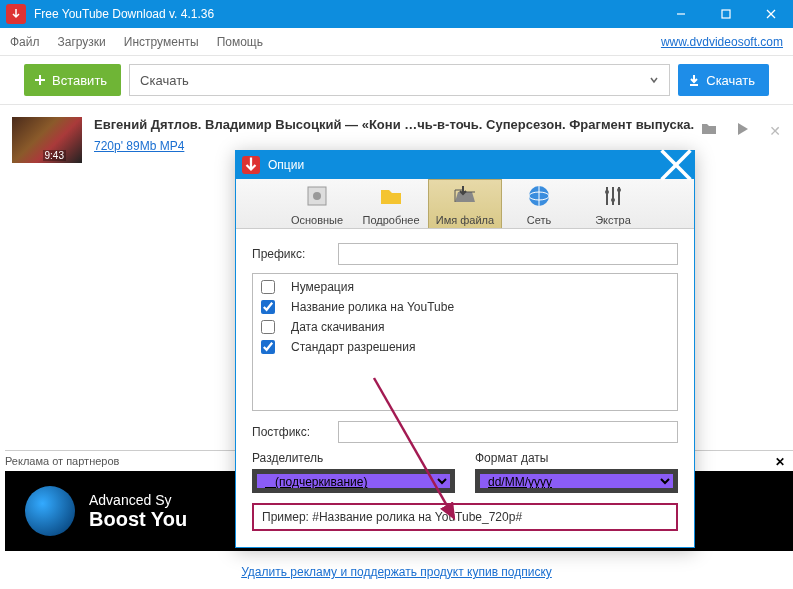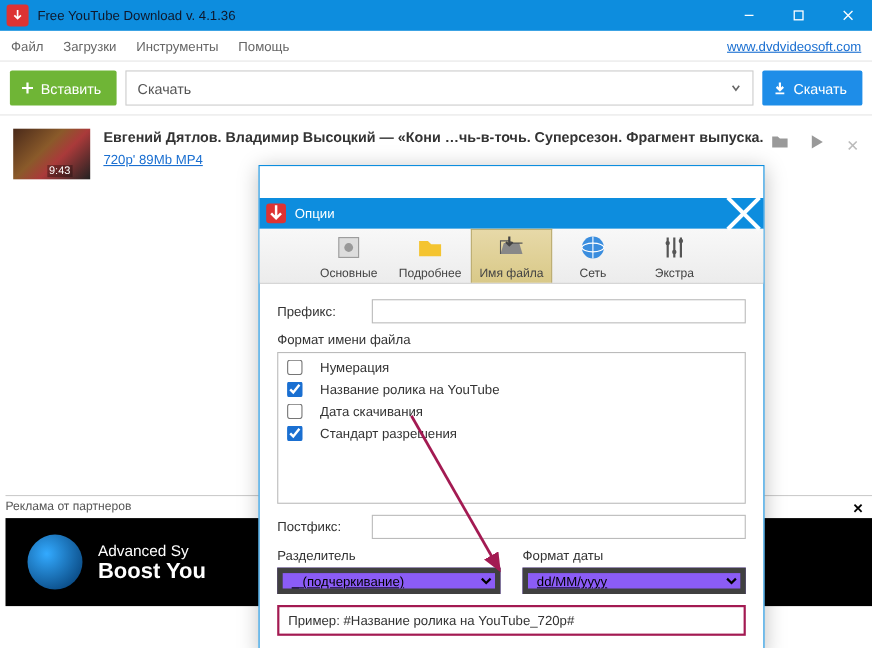--- a/index.html
+++ b/index.html
@@ -1,33 +1,33 @@
 <!DOCTYPE html>
 <html><head>
 <meta charset="utf-8">
 <style>
 * { box-sizing: border-box; margin: 0; padding: 0; font-family: "Segoe UI", Tahoma, sans-serif; }
 body { background: #fff; width: 793px; height: 589px; overflow: hidden; position: relative; }
 
 
-.titlebar { background: #0d8dde; height: 28px; display: flex; align-items: center; color: #0f172a; font-size: 12px; }
+.titlebar { background: #0d8dde; height: 28px; display: flex; align-items: center; color: #ffffff; font-size: 12px; }
 .titlebar .app-icon { width: 20px; height: 20px; background: #d33; border-radius: 3px; margin-left: 6px; display: flex; align-items: center; justify-content: center; }
 .titlebar .app-icon svg { width: 12px; height: 12px; fill: #fff; }
 .titlebar .title { margin-left: 8px; flex: 1; }
 .titlebar .winbtn { width: 45px; height: 28px; display: flex; align-items: center; justify-content: center; }
 .titlebar .winbtn svg { width: 10px; height: 10px; stroke: #fff; stroke-width: 1.2; fill: none; }
 
 
 .menubar { height: 28px; display: flex; align-items: center; padding: 0 10px; border-bottom: 1px solid #e5e5e5; font-size: 12px; color: #666; }
 .menubar .mitem { margin-right: 18px; }
 .menubar .spacer { flex: 1; }
 .menubar a { color: #1a6fd1; text-decoration: underline; }
 
 
-.toolbar { height: 48px; display: flex; align-items: center; padding: 8px 9px; gap: 8px; }
+.toolbar { height: 48px; display: flex; align-items: center; padding: 8px 24px; gap: 8px; }
 .btn-paste { background: #6fb536; color: #fff; border: none; height: 32px; padding: 0 14px 0 10px; font-size: 13px; display: flex; align-items: center; gap: 6px; border-radius: 2px; }
 .btn-paste svg { width: 12px; height: 12px; stroke: #fff; stroke-width: 2; }
 .combo { flex: 1; height: 32px; border: 1px solid #ccc; display: flex; align-items: center; padding: 0 10px; color: #555; font-size: 13px; position: relative; background: #fff; }
 .combo .chev { position: absolute; right: 10px; }
 .btn-download { background: #1e8de8; color: #fff; border: none; height: 32px; padding: 0 14px 0 10px; font-size: 13px; display: flex; align-items: center; gap: 6px; border-radius: 2px; }
 .btn-download svg { width: 12px; height: 12px; stroke: #fff; stroke-width: 2; fill: #fff; }
 .divider-h { height: 1px; background: #e5e5e5; }
 
 
 .videorow { display: flex; align-items: flex-start; padding: 12px; position: relative; }
@@ -47,21 +47,21 @@
 .adbanner { background: #000; color: #fff; height: 80px; display: flex; align-items: center; padding-left: 20px; gap: 14px; }
 .adbanner .blob { width: 50px; height: 50px; border-radius: 50%; background: radial-gradient(circle at 35% 35%, #3af, #036); }
 .adbanner .adtext .l1 { font-size: 14px; }
 .adbanner .adtext .l2 { font-size: 20px; font-weight: bold; }
 
 .footerlink { position: absolute; left: 0; right: 0; bottom: 10px; text-align: center; font-size: 12px; }
 .footerlink a { color: #1a6fd1; text-decoration: underline; }
 
 
 .dialog { position: absolute; left: 235px; top: 150px; width: 460px; background: #fff; border: 1px solid #0d8dde; box-shadow: 0 3px 18px rgba(0,0,0,0.25); }
-.dialog .dtitle { background: #0d8dde; height: 28px; display: flex; align-items: center; color: #fff; font-size: 12px; margin-top: 29px; }
+.dialog .dtitle { background: #0d8dde; height: 28px; display: flex; align-items: center; color: #fff; font-size: 12px; }
 .dialog .dtitle .app-icon { width: 18px; height: 18px; background: #d33; border-radius: 3px; margin-left: 6px; display: flex; align-items: center; justify-content: center; }
 .dialog .dtitle .title { margin-left: 8px; flex: 1; }
 .dialog .dtitle .winbtn { width: 36px; height: 28px; display: flex; align-items: center; justify-content: center; }
 
 .tabbar { background: linear-gradient(#f8f8f8, #ececec); border-bottom: 1px solid #ccc; display: flex; justify-content: center; }
 .tab { width: 74px; height: 49px; display: flex; flex-direction: column; align-items: center; justify-content: center; font-size: 11px; color: #444; gap: 4px; }
 .tab.active { background: linear-gradient(#e7d9a8, #d9c988); border: 1px solid #b8a868; border-bottom: none; }
 .tab svg { width: 28px; height: 28px; }
 
 .dbody { padding: 14px 16px 16px; font-size: 12px; color: #333; }
@@ -236,21 +236,20 @@
         </svg>
       <span>Экстра</span>
     </div>
   </div>
 
   <div class="dbody">
     <div class="fld">
       <label>Префикс:</label>
       <input type="text" value="" style="">
     </div>
-    <div class="section-label">Формат имени файла</div>
     <div class="checkgroup">
       <div class="ck">
           <input type="checkbox" style="">
           <span>Нумерация</span>
         </div>
       <div class="ck">
           <input type="checkbox" checked="" style="">
           <span>Название ролика на YouTube</span>
         </div>
       <div class="ck">

